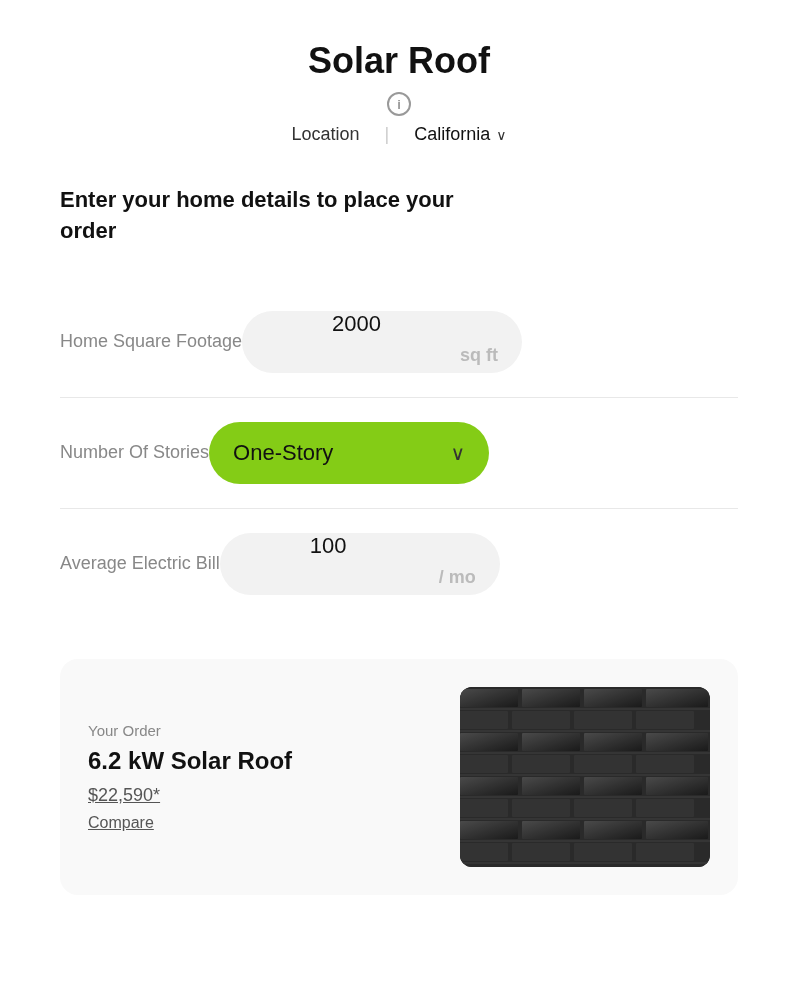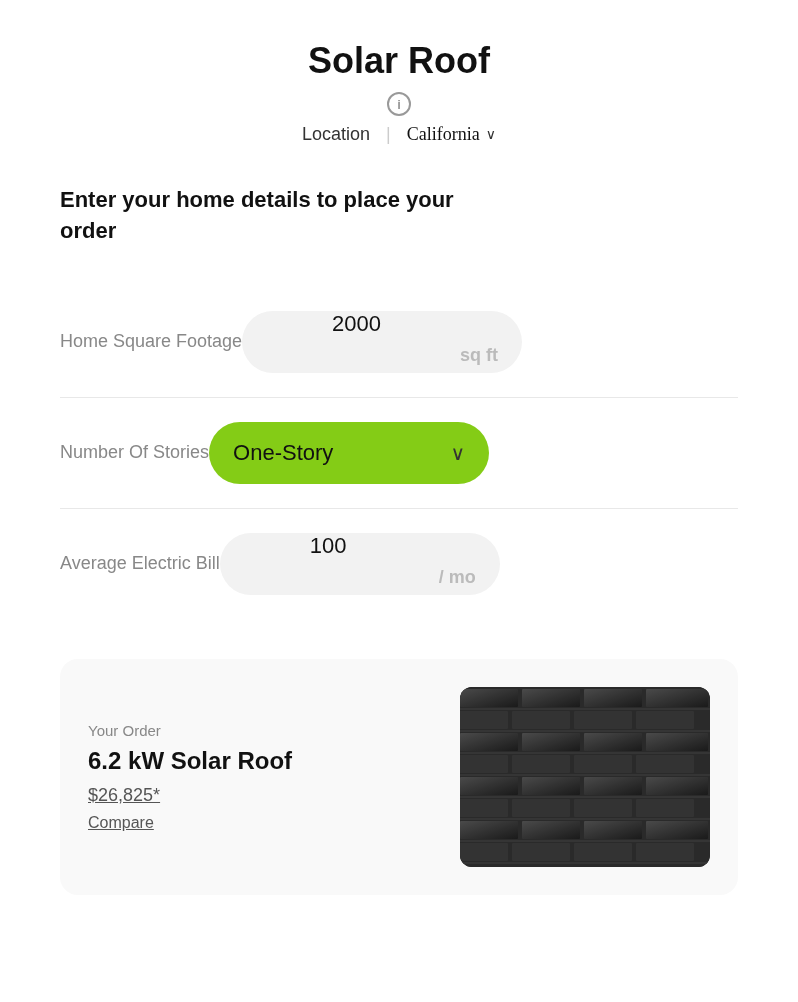--- a/index.html
+++ b/index.html
@@ -49,21 +49,21 @@
       color: #999;
       font-weight: 600;
       cursor: pointer;
       flex-shrink: 0;
     }
 
     .location-row {
       display: flex;
       align-items: center;
       justify-content: center;
-      gap: 16px;
+      gap: 25px;
       font-size: 18px;
       color: #333;
     }
 
     .location-label {
       color: #333;
       font-weight: 500;
     }
 
     .location-divider {
@@ -71,21 +71,20 @@
       font-weight: 300;
     }
 
     .location-selector {
       display: flex;
       align-items: center;
       gap: 6px;
       cursor: pointer;
       color: #111;
       font-weight: 500;
-      font-family: Liberation Serif, serif;
     }
 
     .chevron-down {
       font-size: 14px;
       color: #333;
     }
 
     .subtitle {
       font-size: 22px;
       font-weight: 700;
@@ -280,21 +279,21 @@
       <span class="input-unit">/ mo</span>
     </div>
   </div>
 
 </div>
 
 <div class="order-card">
   <div class="order-info">
     <p class="order-label">Your Order</p>
     <p class="order-product">6.2 kW Solar Roof</p>
-    <p class="order-price">$26,825*</p>
+    <p class="order-price">$22,590*</p>
     <p class="order-compare">Compare</p>
   </div>
   <div class="order-image">
     
     <svg class="solar-roof-visual" viewBox="0 0 250 180" xmlns="http://www.w3.org/2000/svg">
       <defs>
         <linearGradient id="tileGrad" x1="0%" y1="0%" x2="100%" y2="100%">
           <stop offset="0%" style="stop-color:#4a4a4a;stop-opacity:1"></stop>
           <stop offset="100%" style="stop-color:#1a1a1a;stop-opacity:1"></stop>
         </linearGradient>

